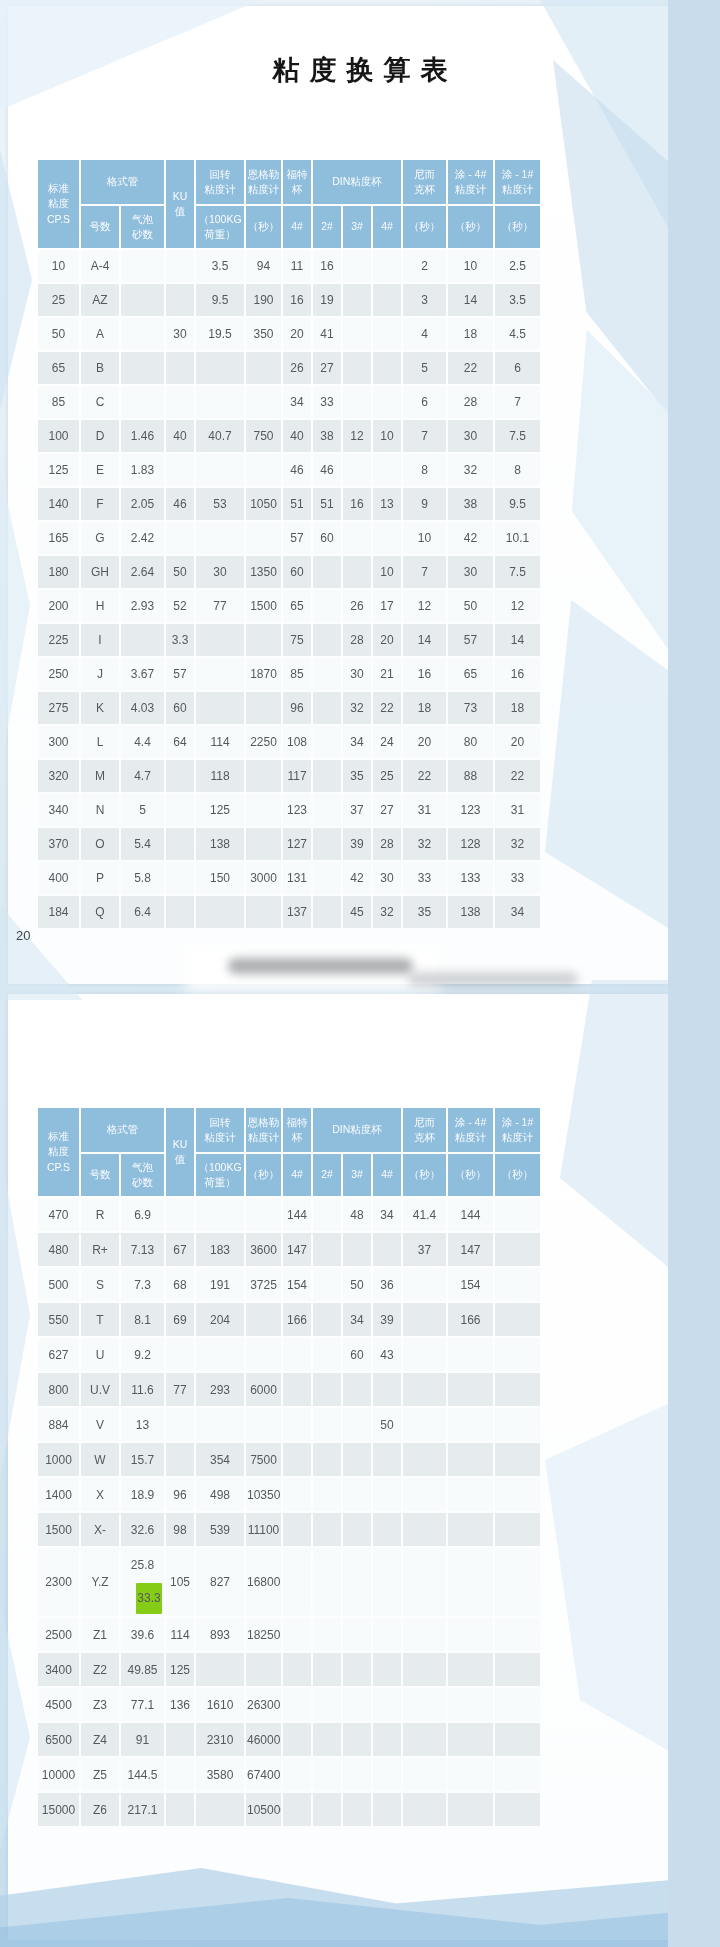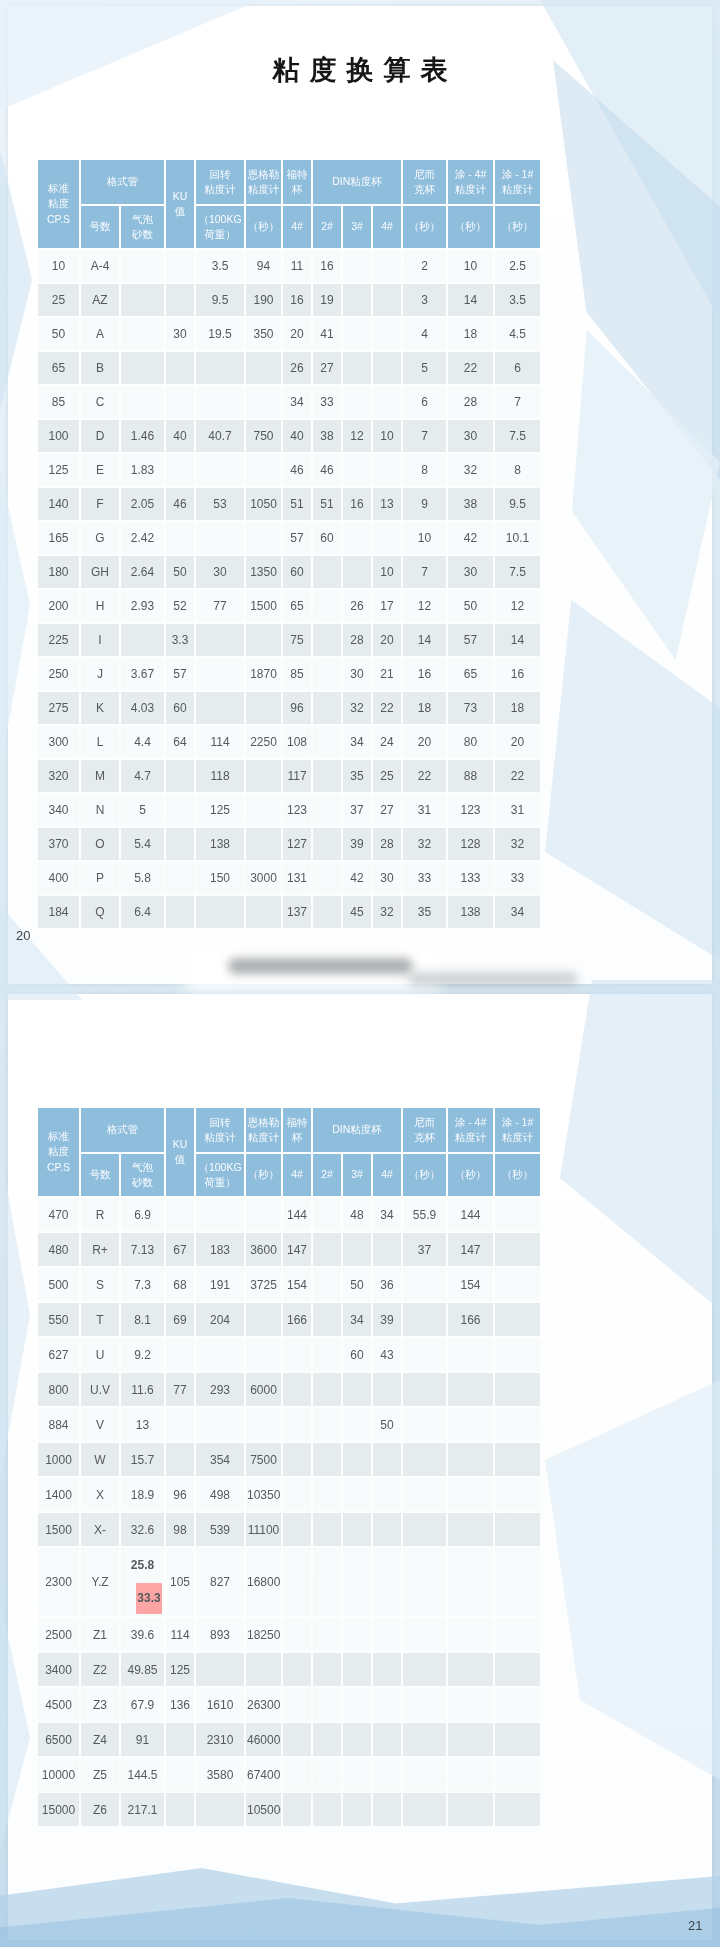--- a/index.html
+++ b/index.html
@@ -1,17 +1,17 @@
 <!DOCTYPE html>
 <html><head>
 <meta charset="utf-8">
 <style>
   html,body{margin:0;padding:0;}
   body{font-family:"Liberation Sans",sans-serif;background:#c9dcEB;}
-  #canvas{position:relative;width:720px;height:1947px;overflow:hidden;
+  #canvas{position:relative;width:668px;height:1947px;overflow:hidden;
     background:linear-gradient(155deg,#eef5fa 0%,#dcea f3 40%,#cfe2ef 70%,#c3d9ea 100%);
     background:linear-gradient(155deg,#eef5fa 0%,#dceaf3 40%,#cfe2ef 70%,#c3d9ea 100%);}
   .page{position:absolute;left:8px;width:704px;background:linear-gradient(180deg,#ffffff 0%,#fcfdfe 100%);
     border-radius:2px;z-index:1;box-shadow:0 0 4px rgba(120,150,175,.25);}
   #page1{top:6px;height:978px;}
   #page2{top:994px;height:946px;}
   .decor{position:absolute;z-index:2;pointer-events:none;}
   .layer{position:absolute;z-index:3;}
   #title{left:8px;top:52px;width:704px;text-align:center;
     font-family:"Liberation Serif",serif;font-weight:bold;font-size:27px;
@@ -21,22 +21,22 @@
   .vtab thead td{background:#8fbddc;color:#fbfdff;font-size:10.5px;line-height:1.45;
     white-space:pre-line;padding:3px 1px;font-weight:normal;}
   .vtab thead tr:nth-child(1) td{height:38px;}
   .vtab thead tr:nth-child(2) td{height:36px;}
   .vtab tbody td{font-size:12px;color:#54595e;height:32px;padding:0 1px;}
   #table2 .vtab tbody td{height:33px;}
   .vtab tbody td.shade{background:#e6ecee;}
   .vtab tbody td.lite{background:#f8fbfb;}
   .vtab tbody tr.tall td{height:68px;}
   .vtab tbody td.split{padding:2px;}
-  .split .sub-top,.split .sub-bot{height:31px;line-height:31px;font-weight:bold;}
-  .split .sub-bot{background:#fca5a5;margin-top:2px;border-radius:1px;margin-left:13px;}
+  .split .sub-top,.split .sub-bot{height:31px;line-height:31px;}
+  .split .sub-bot{background:#84cc16;margin-top:2px;border-radius:1px;margin-left:13px;}
   .pagenum{position:absolute;font-size:13px;color:#3f454a;z-index:6;}
   .smudge{position:absolute;z-index:5;pointer-events:none;}
 </style>
 </head>
 <body>
 
 <div id="canvas">
 
   <div class="page" id="page1"></div>
   <div class="page" id="page2"></div>
@@ -478,21 +478,21 @@
             <td class="lite">470</td>
             <td class="lite">R</td>
             <td class="lite">6.9</td>
             <td class="lite"></td>
             <td class="lite"></td>
             <td class="lite"></td>
             <td class="lite">144</td>
             <td class="lite"></td>
             <td class="lite">48</td>
             <td class="lite">34</td>
-            <td class="lite">55.9</td>
+            <td class="lite">41.4</td>
             <td class="lite">144</td>
             <td class="lite"></td>
           </tr>
           <tr>
             <td class="shade">480</td>
             <td class="shade">R+</td>
             <td class="shade">7.13</td>
             <td class="shade">67</td>
             <td class="shade">183</td>
             <td class="shade">3600</td>
@@ -668,21 +668,21 @@
             <td class="shade"></td>
             <td class="shade"></td>
             <td class="shade"></td>
             <td class="shade"></td>
             <td class="shade"></td>
             <td class="shade"></td>
           </tr>
           <tr>
             <td class="lite">4500</td>
             <td class="lite">Z3</td>
-            <td class="lite">67.9</td>
+            <td class="lite">77.1</td>
             <td class="lite">136</td>
             <td class="lite">1610</td>
             <td class="lite">26300</td>
             <td class="lite"></td>
             <td class="lite"></td>
             <td class="lite"></td>
             <td class="lite"></td>
             <td class="lite"></td>
             <td class="lite"></td>
             <td class="lite"></td>

